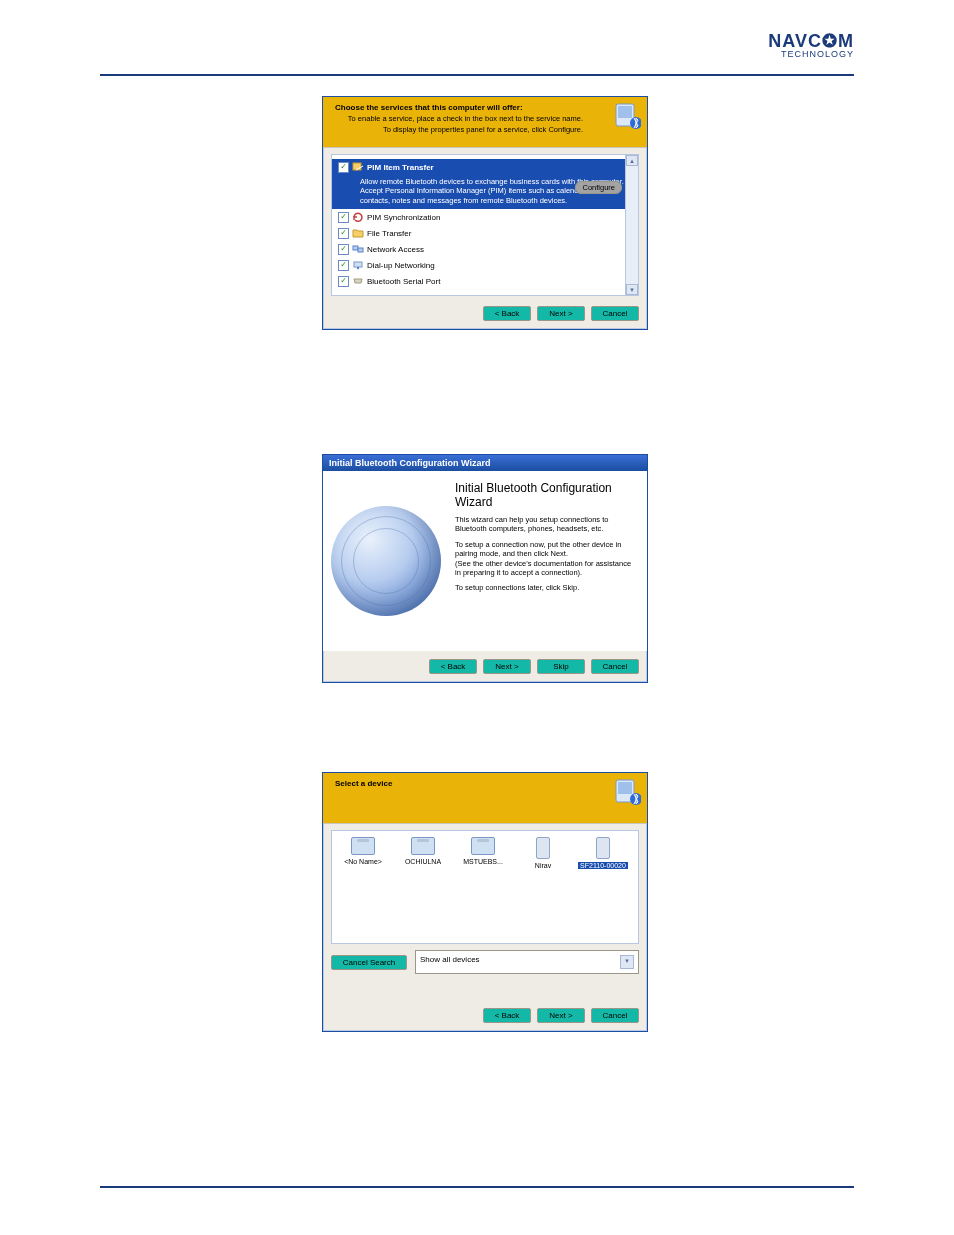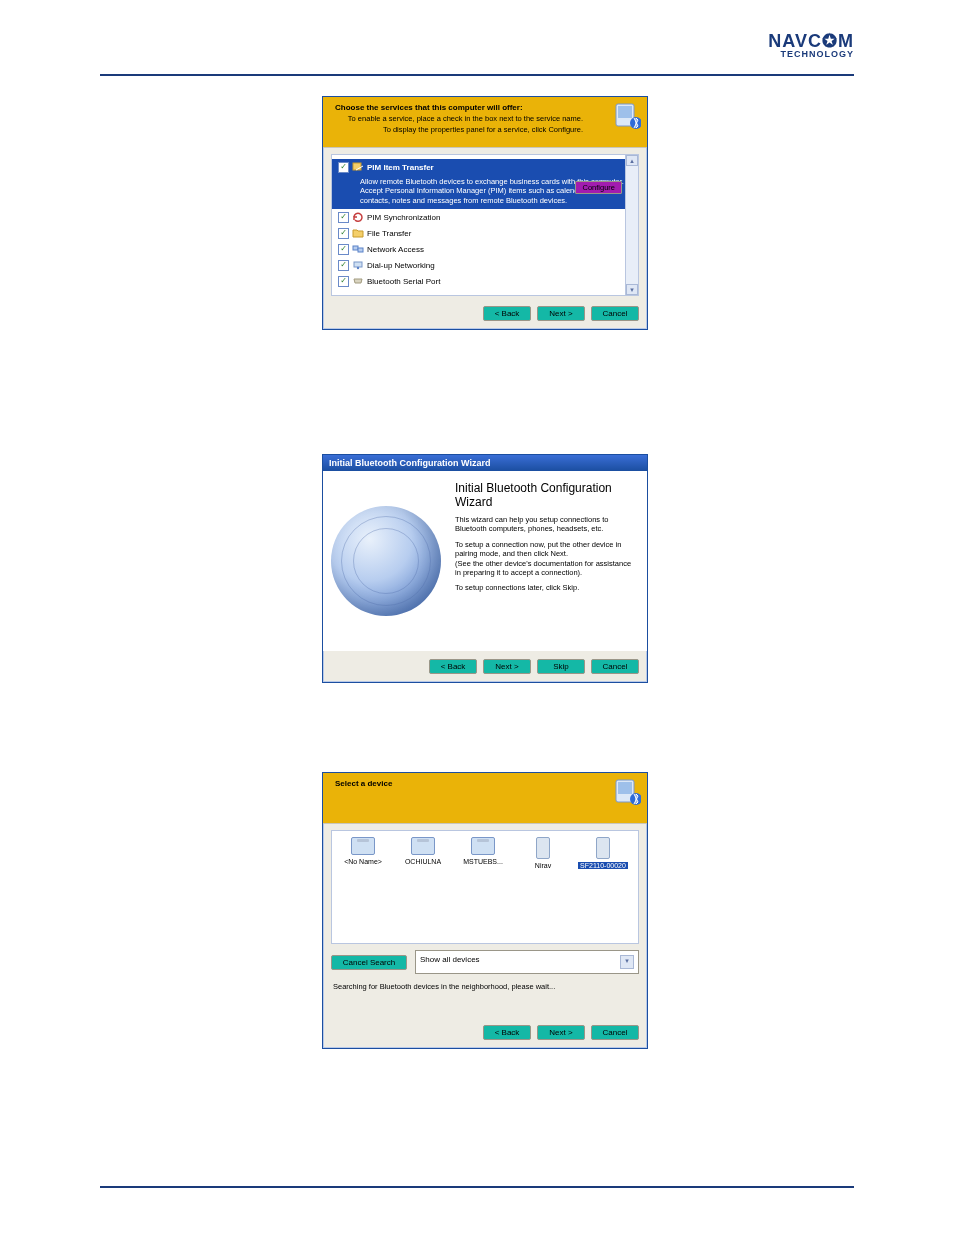--- a/index.html
+++ b/index.html
@@ -23,21 +23,21 @@
   .logo-main {
     font-family: Arial Black, Arial, sans-serif;
     font-weight: 900;
     font-size: 18px;
     letter-spacing: 1px;
     color: #1a3a7a;
     line-height: 0.85;
   }
   .logo-sub {
     font-family: Arial Black, Arial, sans-serif;
-    font-weight: 700;
+    font-weight: 400;
     font-size: 9px;
     letter-spacing: 1px;
     color: #1a3a7a;
   }
   .hr-top { position:absolute; left:100px; right:100px; top:74px; border-top:2px solid #1a3a7a; }
   .hr-bot { position:absolute; left:100px; right:100px; top:1186px; border-top:2px solid #1a3a7a; }
 
   .dialog {
     position: absolute;
     width: 324px;
@@ -91,22 +91,22 @@
   .svc-row .ico { width:12px; height:12px; display:inline-flex; align-items:center; justify-content:center; }
   .svc-row.hi { background:#1a4db0; color:#fff; }
   .svc-row.hi .lbl { color:#fff; font-weight:bold; }
   .hi-desc {
     background:#1a4db0; color:#fff; font-size:7.5px;
     padding:2px 8px 4px 28px; line-height:1.25;
     position:relative;
   }
   .conf-btn {
     position:absolute; right:16px; top:6px;
-    background:#a21caf; color:#000; border:1px solid #9a9688;
-    border-radius:1px; font-size:7.5px; padding:1px 6px;text-align:center;
+    background:#a3a3a3; color:#000; border:1px solid #9a9688;
+    border-radius:6px; font-size:7.5px; padding:1px 6px;text-align:center;
   }
   .btnrow {
     display:flex; justify-content:flex-end; gap:6px;
     padding:8px;
   }
   .btn {
     min-width:48px; text-align:center;
     background:#14b8a6; border:1px solid #9a9688;
     border-radius:2px; font-size:8px; padding:2px 8px;
     color:#000;
@@ -331,21 +331,20 @@
     </div>
 
     <div class="d3-ctrls">
       <button class="btn" style="min-width:76px">Cancel Search</button>
       <div class="select">
         <span>Show all devices</span>
         <span class="arrow-dn">▾</span>
       </div>
     </div>
 
-    <div class="statusline">Searching for Bluetooth devices in the neighborhood, please wait...</div>
 
     <div style="height:26px"></div>
     <div class="btnrow">
       <button class="btn">&lt; Back</button>
       <button class="btn">Next &gt;</button>
       <button class="btn">Cancel</button>
     </div>
   </div>
 
   <div class="hr-bot"></div>

